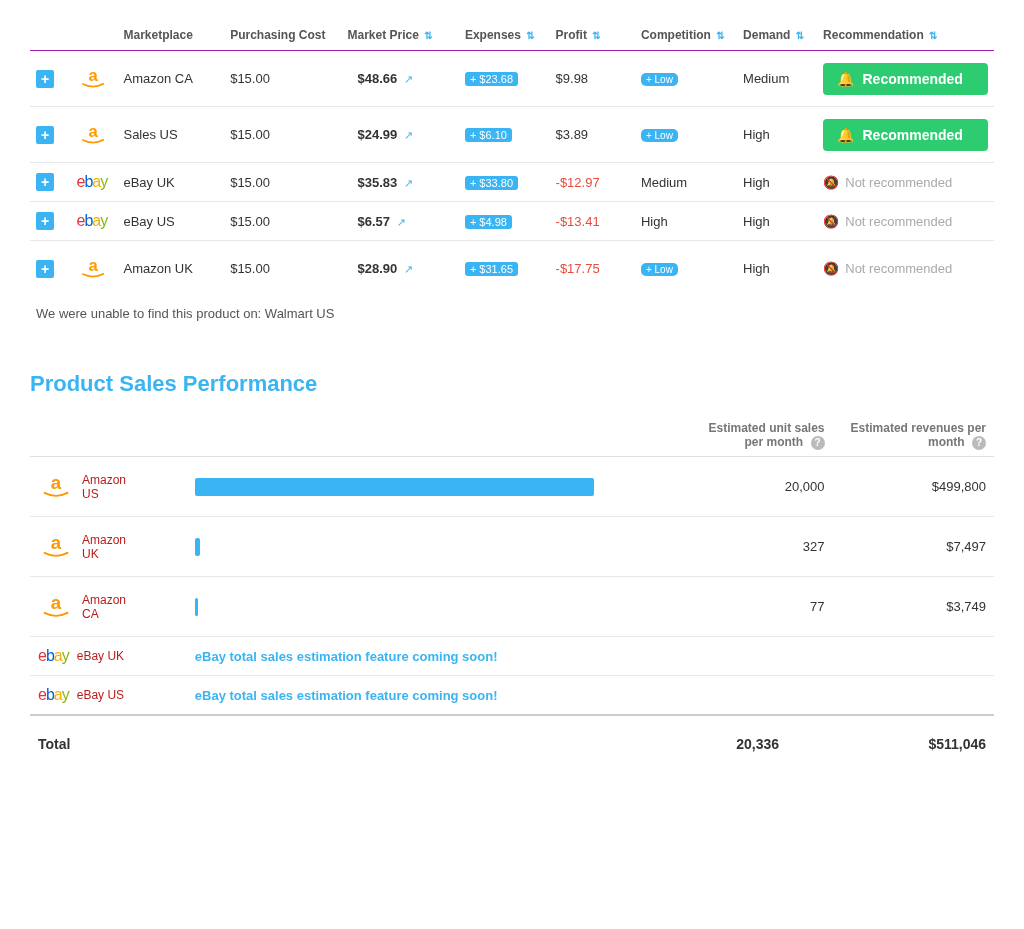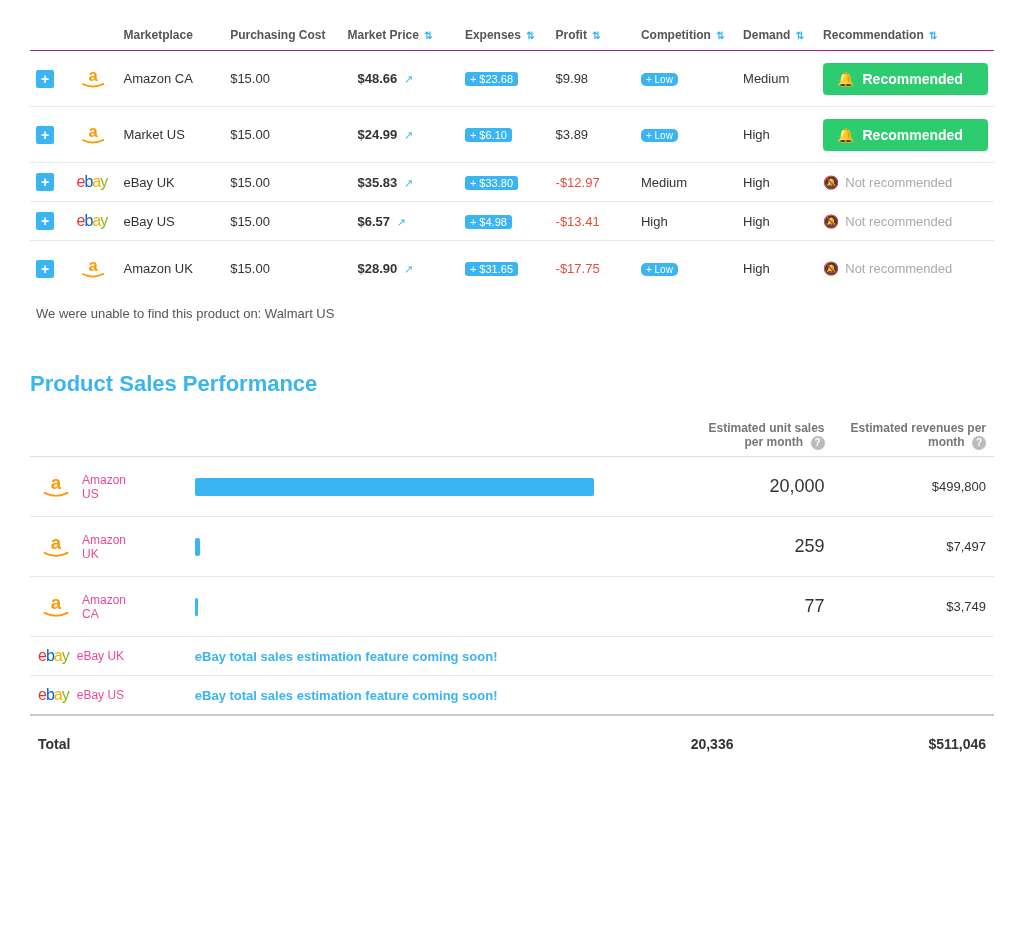--- a/index.html
+++ b/index.html
@@ -164,39 +164,39 @@
       border-bottom: none;
     }
     .perf-logo-cell {
       display: flex;
       align-items: center;
       gap: 8px;
       width: 120px;
     }
     .perf-logo-name {
       font-size: 12px;
-      color: #ec4899;
+      color: #b91c1c;
     }
     .bar-cell {
       width: 430px;
       margin-left: 20px;
     }
     .bar-container {
       height: 20px;
       display: flex;
       align-items: center;
     }
     .bar {
       background: #3ab4f2;
       height: 18px;
       border-radius: 2px;
     }
     .units-cell {
       text-align: right;
-      font-size: 18px;
+      font-size: 13px;
       font-weight: 500;
       width: 130px;
     }
     .revenue-cell {
       text-align: right;
       font-size: 13px;
       font-weight: 500;
       width: 140px;
     }
     .ebay-coming-soon {
@@ -309,21 +309,21 @@
     <td class="plus-col">
       <span class="row-plus">+</span>
     </td>
     <td class="logo-col">
             <div><svg width="32" height="32" viewBox="0 0 100 100" xmlns="http://www.w3.org/2000/svg">
     <text x="50" y="62" text-anchor="middle" font-size="52" font-family="Arial Black, sans-serif" font-weight="900" fill="#ff9900">a</text>
     <path d="M18 72 Q50 88 82 72" stroke="#ff9900" stroke-width="5" fill="none" stroke-linecap="round"></path>
     <polygon points="78,68 85,72 78,76" fill="#ff9900"></polygon>
   </svg></div>
           </td>
-    <td class="name-col">Market US</td>
+    <td class="name-col">Sales US</td>
     <td class="purch-col">$15.00</td>
     <td class="mktprice-col">
       <span class="market-price">$24.99</span>
       <span class="external-link">↗</span>
     </td>
     <td class="exp-col">
       <span class="expense-badge">+ $6.10</span>
     </td>
     <td class="profit-col profit-positive">$3.89</td>
     <td class="comp-col"><span class="comp-low-badge">+ Low</span></td>
@@ -476,21 +476,21 @@
         <div class="perf-logo-name">
           <span>Amazon</span><br><span>UK</span>
         </div>
       </div>
     </td>
     <td class="bar-cell">
       <div class="bar-container">
         <div class="bar" style="width:5px;"></div>
       </div>
     </td>
-    <td class="units-cell">259</td>
+    <td class="units-cell">327</td>
     <td class="revenue-cell">$7,497</td>
   </tr>
         <tr>
     <td>
       <div class="perf-logo-cell">
         <div><svg width="36" height="36" viewBox="0 0 100 100" xmlns="http://www.w3.org/2000/svg">
     <text x="50" y="62" text-anchor="middle" font-size="52" font-family="Arial Black, sans-serif" font-weight="900" fill="#ff9900">a</text>
     <path d="M18 72 Q50 88 82 72" stroke="#ff9900" stroke-width="5" fill="none" stroke-linecap="round"></path>
     <polygon points="78,68 85,72 78,76" fill="#ff9900"></polygon>
   </svg></div>
@@ -535,18 +535,18 @@
       <span class="ebay-coming-soon">eBay total sales estimation feature coming soon!</span>
     </td>
     <td class="units-cell"></td>
     <td class="revenue-cell"></td>
   </tr>
       </tbody>
     <tfoot>
       <tr class="total-row">
         <td>Total</td>
         <td></td>
-        <td style="text-align:left;">20,336</td>
+        <td style="text-align:center;">20,336</td>
         <td style="text-align:right;">$511,046</td>
       </tr>
     </tfoot>
   </table>
 </div>
 
 </body></html>

